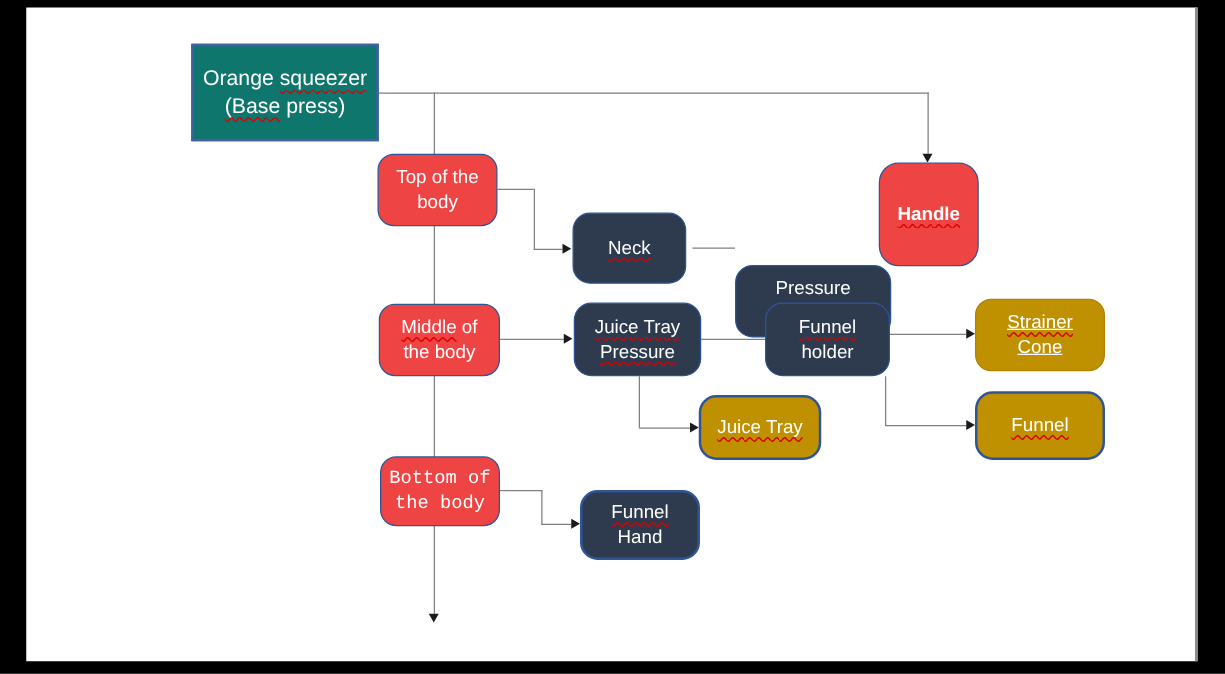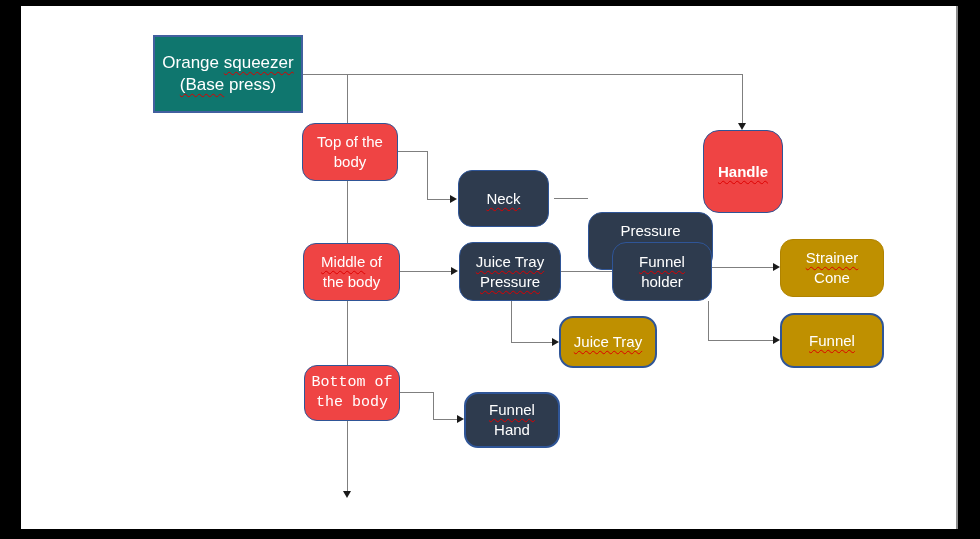--- a/index.html
+++ b/index.html
@@ -27,21 +27,21 @@
     display:flex;flex-direction:column;justify-content:center;align-items:center;
     color:#ffffff;font-size:15px;line-height:20px;text-align:center;
   }
   .node .tline{white-space:nowrap;}
   .n-root{
     background:#0f766e;border:2px solid #42609f;border-radius:0;
     font-size:17px;line-height:22px;text-align:center;
   }
   .n-blue{background:#ef4444;border:1.5px solid #2f5597;border-radius:13px;}
   .n-dark{background:#2e3b4e;border:1.5px solid #2f5597;border-radius:14px;}
-  .n-gold{background:#bf9000;border:1.5px solid #b08300;border-radius:13px;}
+  .n-gold{background:#bf9000;border:1.5px solid #b08300;border-radius:13px;text-decoration:underline;}
   .n-gold-blue{background:#bf9000;border:2px solid #2f5597;border-radius:14px;}
   .sp{
     text-decoration-line:underline;
     text-decoration-style:wavy;
     text-decoration-color:#dd0000;
     text-decoration-thickness:1px;
     text-underline-offset:3px;
     text-decoration-skip-ink:none;
   }
 </style>

